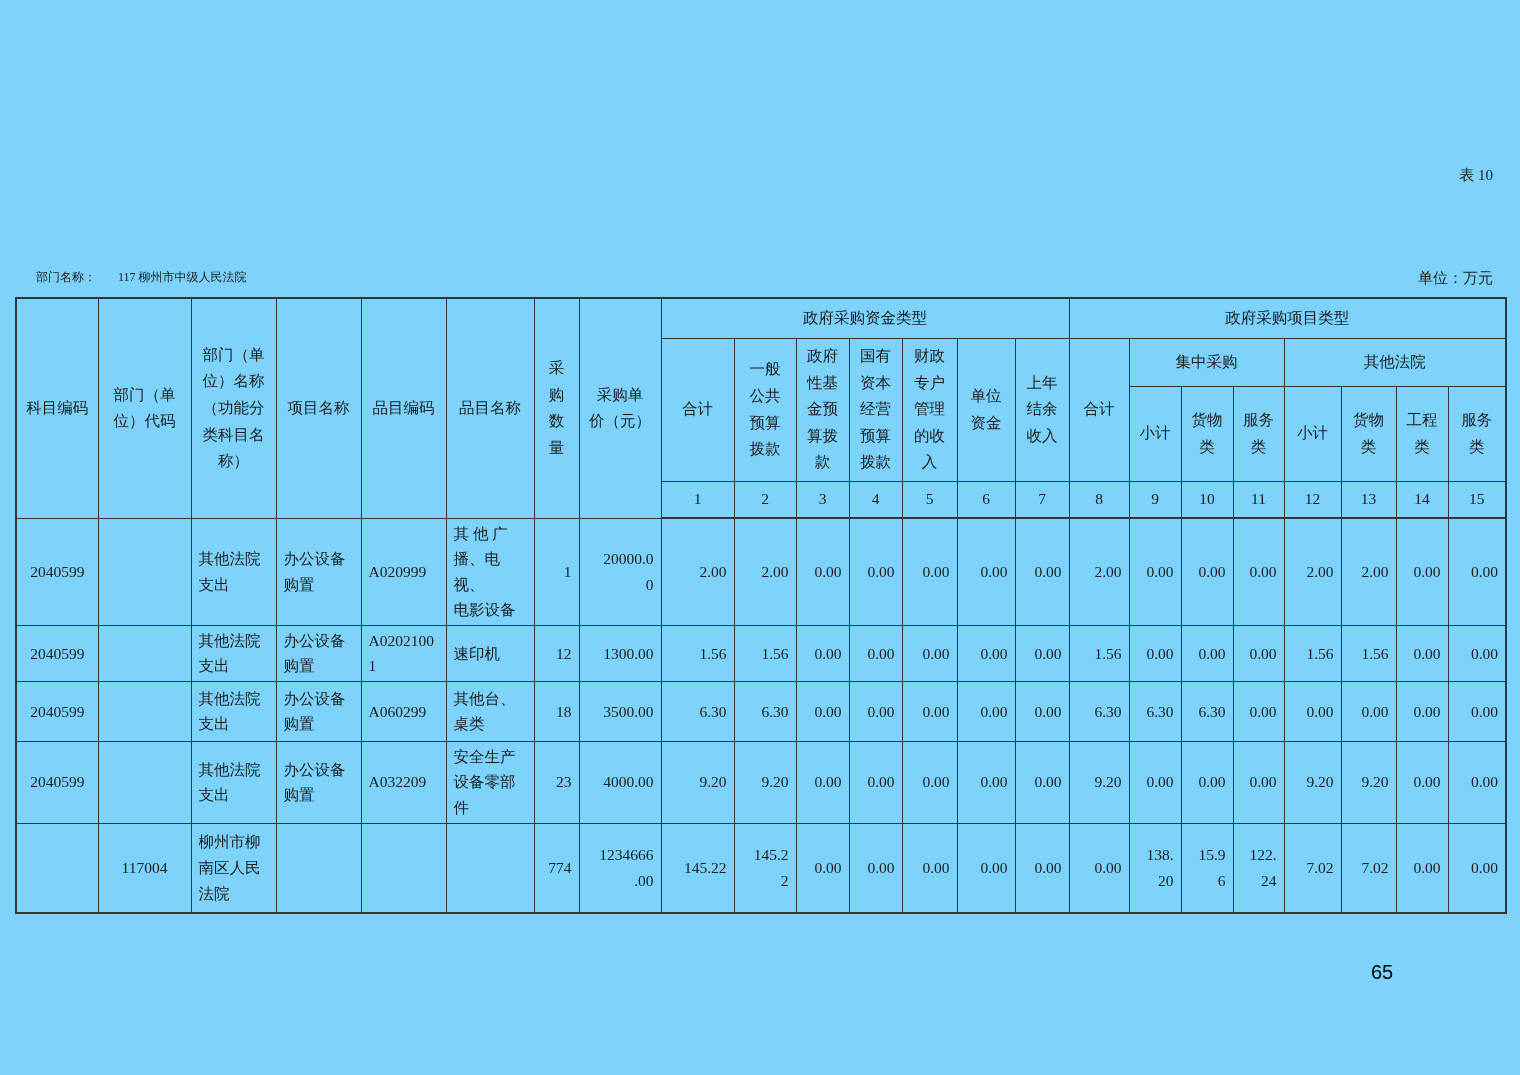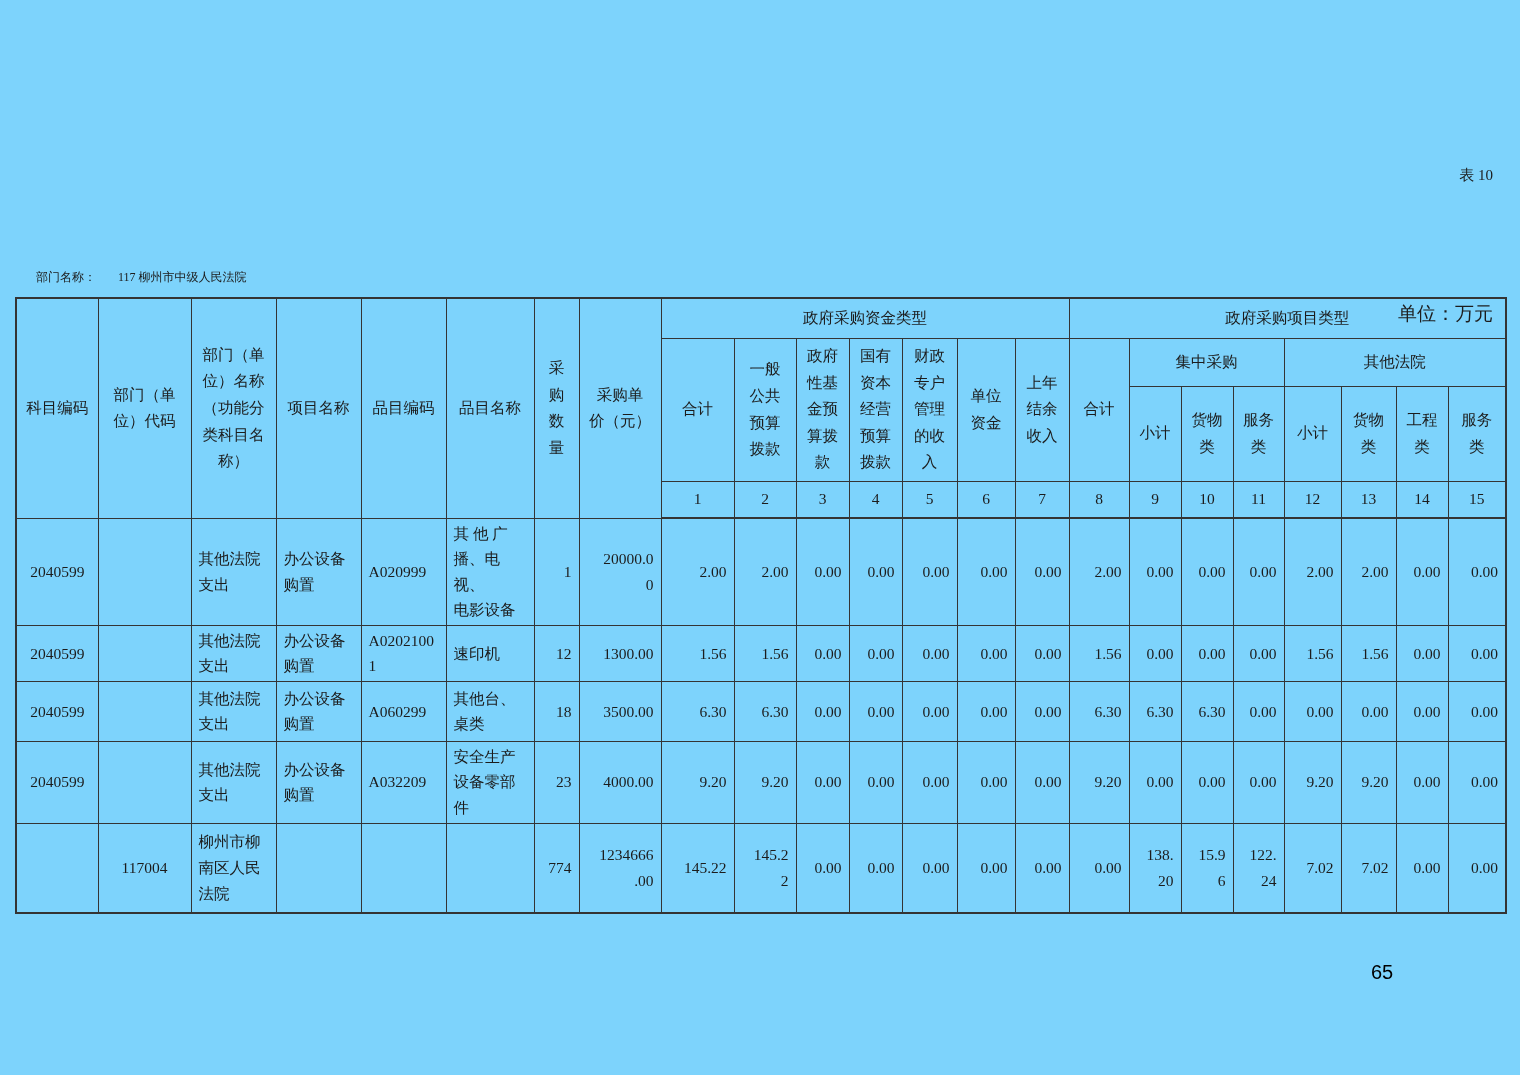--- a/index.html
+++ b/index.html
@@ -8,21 +8,21 @@
     font-family:"Liberation Serif","DejaVu Serif",serif; color:#1c1c1c;
     overflow:hidden;
   }
   .table-tag { position:absolute; top:166px; right:27px; font-size:15px; }
   .doc-title {
     position:absolute; top:215px; left:0; width:100%;
     text-align:center; font-size:21px; font-weight:700; letter-spacing:1px;
   }
   .dept-line { position:absolute; top:269px; left:36px; font-size:12px; }
   .dept-line .val { margin-left:22px; }
-  .unit-note { position:absolute; top:269px; right:27px; font-size:19px;margin-top:32px; }
+  .unit-note { position:absolute; top:269px; right:27px; font-size:15px; }
   .page-number {
     position:absolute; top:961px; left:1371px;
     font-family:"Liberation Sans","DejaVu Sans",sans-serif; font-size:20px; color:#000;
   }
 
   table.budget {
     position:absolute; top:297px; left:15px; width:1490px;
     border-collapse:collapse; table-layout:fixed;
     border:2px solid #343434;
   }

